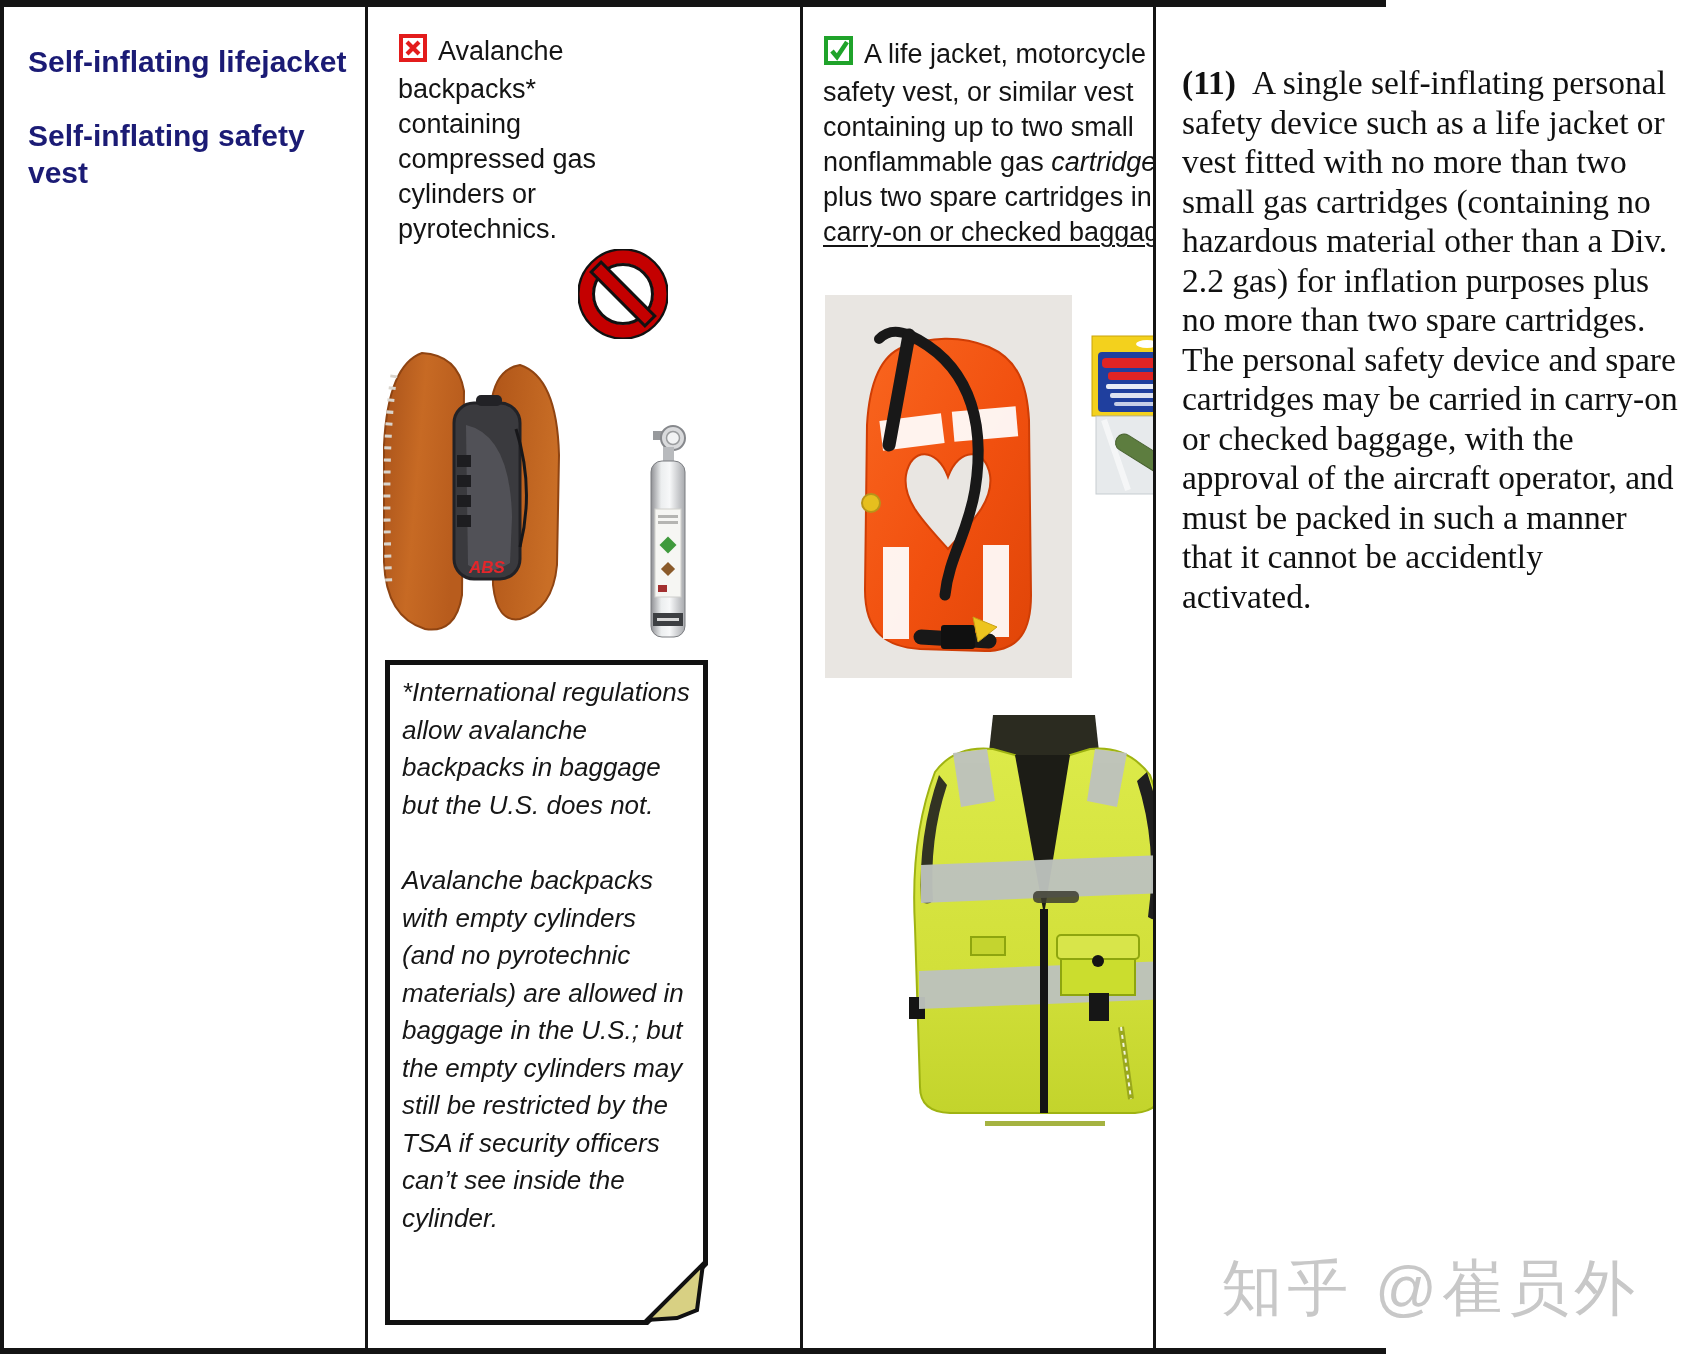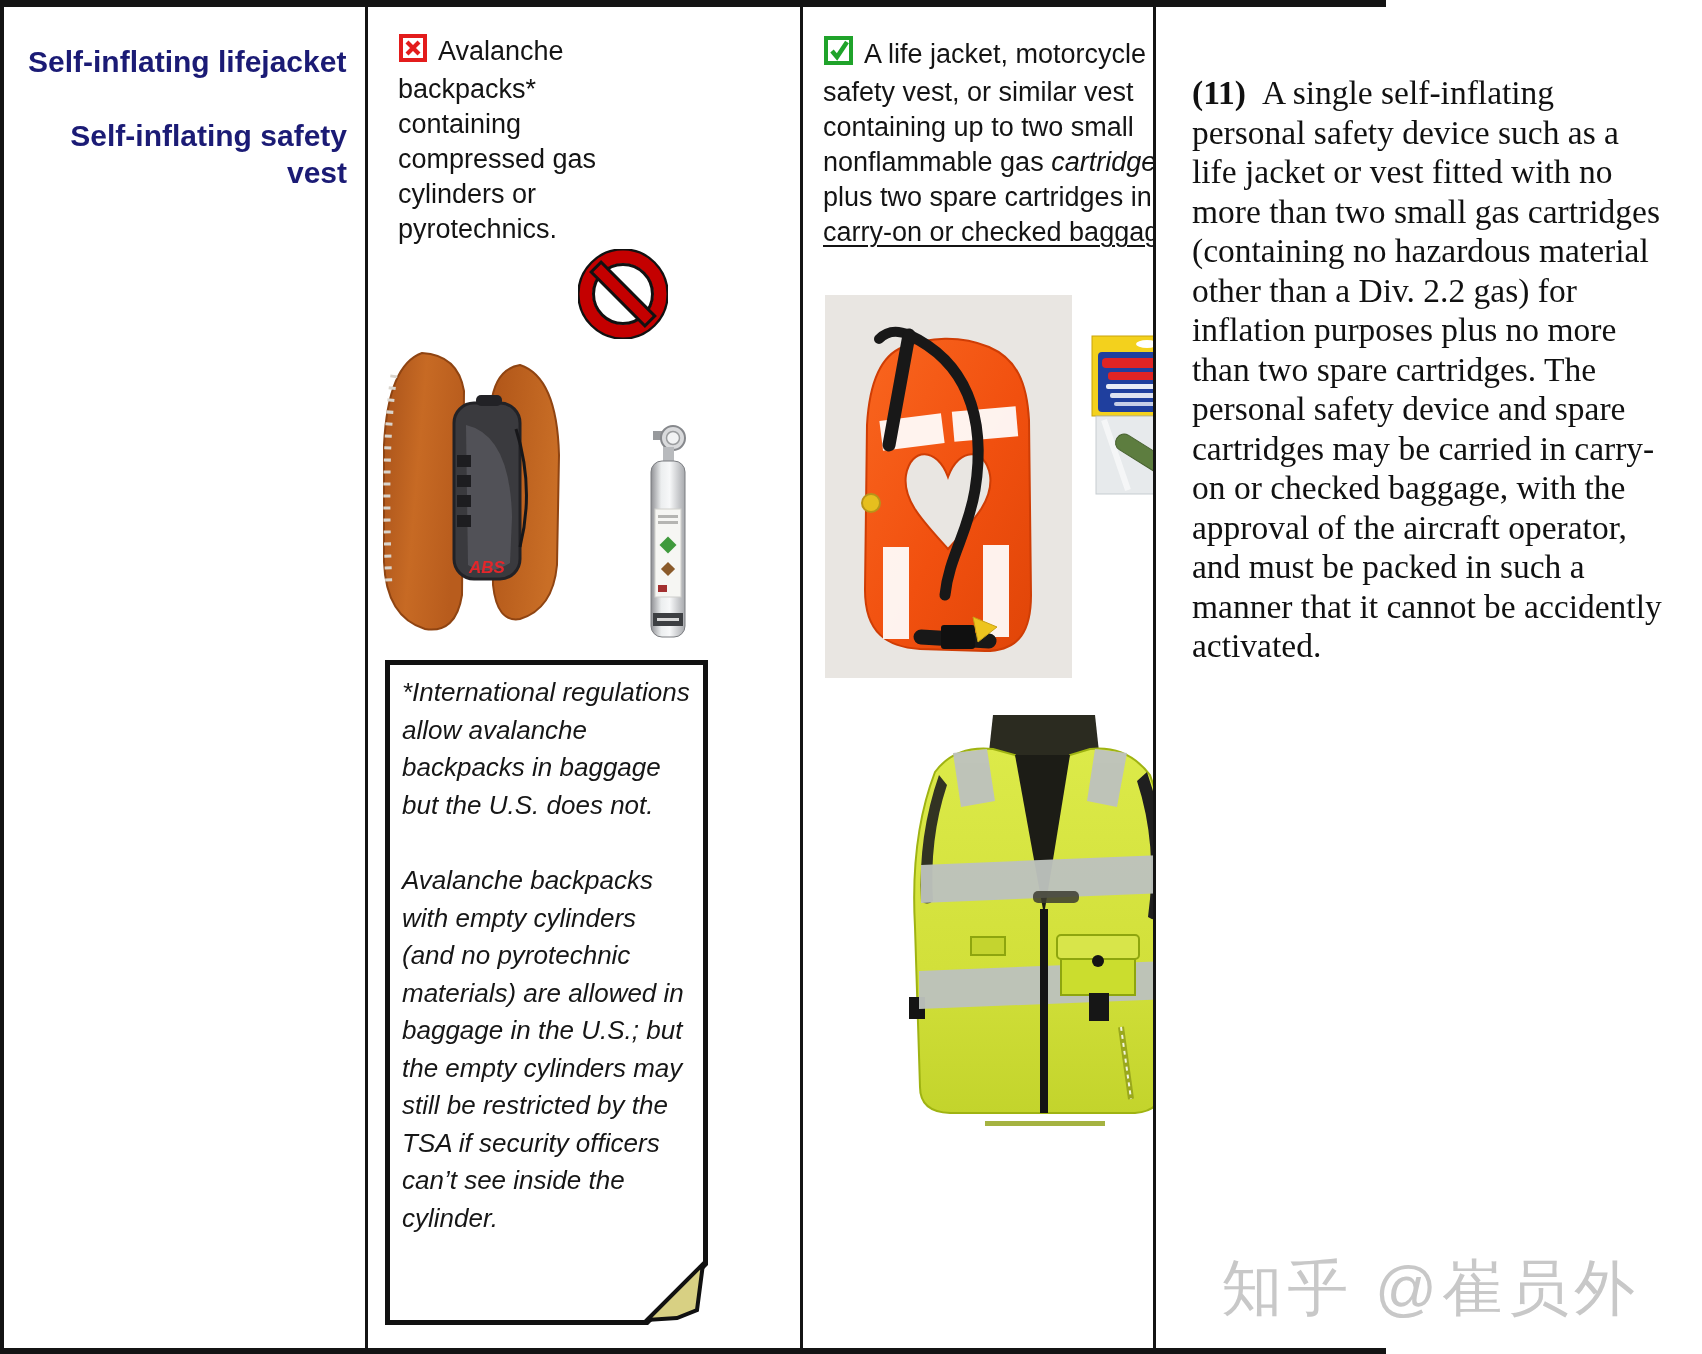--- a/index.html
+++ b/index.html
@@ -9,21 +9,21 @@
         box-sizing:border-box;
         border-top:7px solid #141414;border-bottom:6px solid #141414;
         border-left:4px solid #141414;border-right:4px solid #141414;
         display:grid;grid-template-columns:361px 435px 353px 545px;}
   .cell{position:relative;box-sizing:border-box;background:#fff;}
   .cell + .cell{border-left:3px solid #141414;}
 
   
   .col1{padding:36px 18px 0 24px;}
   .rowhead{color:#1b1b75;font-weight:bold;font-size:30px;line-height:37px;margin:0;}
-  .rowhead + .rowhead{margin-top:37px;text-align:right;}
+  .rowhead + .rowhead{margin-top:37px;}
 
   
   .body-text{font-size:27px;line-height:35px;margin:0;color:#141414;}
   .col2{padding:28px 22px 0 20px;}
   .col2 .body-text{width:392px;}
   .col3{padding:26px 16px 0 30px;}
   .col3 .body-text{width:238px;}
   .inline-icon{display:inline-block;vertical-align:-3px;margin-right:10px;}
   .uline{text-decoration:underline;text-decoration-thickness:2px;text-underline-offset:4px;}
 
@@ -33,21 +33,21 @@
   
   .note-box{position:absolute;left:17px;top:653px;width:323px;height:665px;}
   .note-border{position:absolute;left:0;top:0;}
   .note-text{position:absolute;left:17px;top:14px;width:292px;
              font-style:italic;font-size:26px;line-height:37.5px;color:#161616;}
   .note-text p{margin:0;}
   .note-text p + p{margin-top:38px;}
 
   
   .col4{padding:56px 20px 0 26px;font-family:"Liberation Serif",serif;}
-  .col4 p{margin:10px;font-size:33.5px;line-height:39.5px;color:#111;}
+  .col4 p{margin:0;font-size:33.5px;line-height:39.5px;color:#111;}
   .col4 .num{font-weight:bold;margin-right:16px;}
 
   
   .watermark{position:absolute;right:62px;top:1248px;font-size:61px;letter-spacing:5px;
              color:#c8c8c8;font-family:"Liberation Sans",sans-serif;}
 </style>
 </head>
 <body>
 
 <div class="page">

